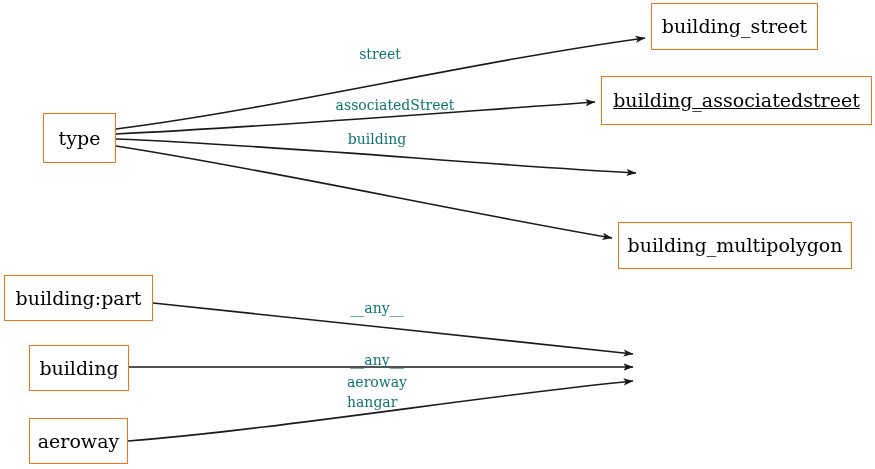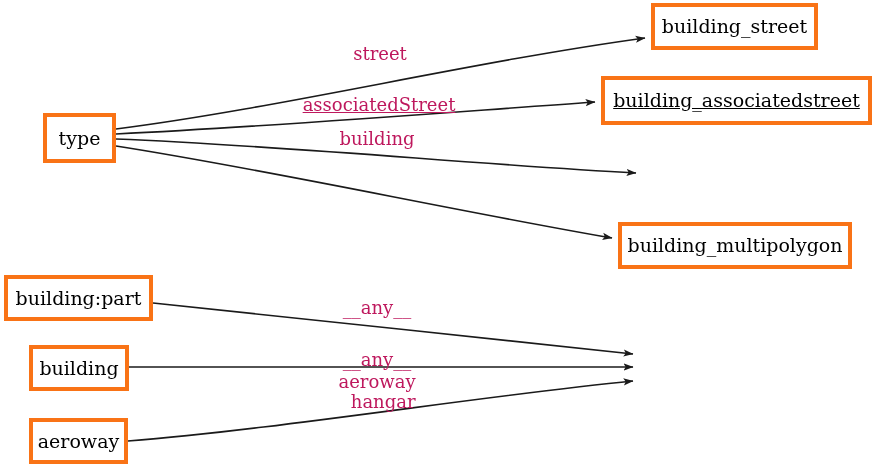--- a/index.html
+++ b/index.html
@@ -18,37 +18,37 @@
   #edge-layer {
     position: absolute;
     left: 0;
     top: 0;
     width: 875px;
     height: 469px;
   }
   .node {
     position: absolute;
     box-sizing: border-box;
-    border: 4px solid #f97316;
+    border: 1px solid #f97316;
     background: #ffffff;
     display: flex;
     align-items: center;
     justify-content: center;
     color: #000000;
     font-size: 19px;
     line-height: 1;
     white-space: nowrap;
   }
   .edge-label {
     position: absolute;
-    color: #be185d;
-    font-size: 18px;
+    color: #0f766e;
+    font-size: 14px;
     line-height: 20px;
     white-space: nowrap;
-    text-align: right;
+    text-align: left;
     transform: translateX(-50%);
   }
 </style>
 </head>
 <body>
 
 <div id="canvas">
 
   <svg id="edge-layer" viewBox="0 0 875 469" xmlns="http://www.w3.org/2000/svg">
     <defs>
@@ -97,21 +97,21 @@
     <span>building</span>
   </div>
 
   <div class="node" style="left:29px; top:418px; width:99px; height:46px;">
     <span>aeroway</span>
   </div>
 
 
   <div class="edge-label" style="left:380px; top:44px;">street</div>
 
-  <div class="edge-label" style="left:379px; top:95px;text-decoration:underline;">associatedStreet</div>
+  <div class="edge-label" style="left:395px; top:95px;">associatedStreet</div>
 
   <div class="edge-label" style="left:377px; top:129px;">building</div>
 
 
   <div class="edge-label" style="left:377px; top:298px;">__any__</div>
 
   <div class="edge-label" style="left:377px; top:350px;">__any__</div>
 
   <div class="edge-label" style="left:377px; top:372px; white-space:pre;">aeroway
 hangar</div>

